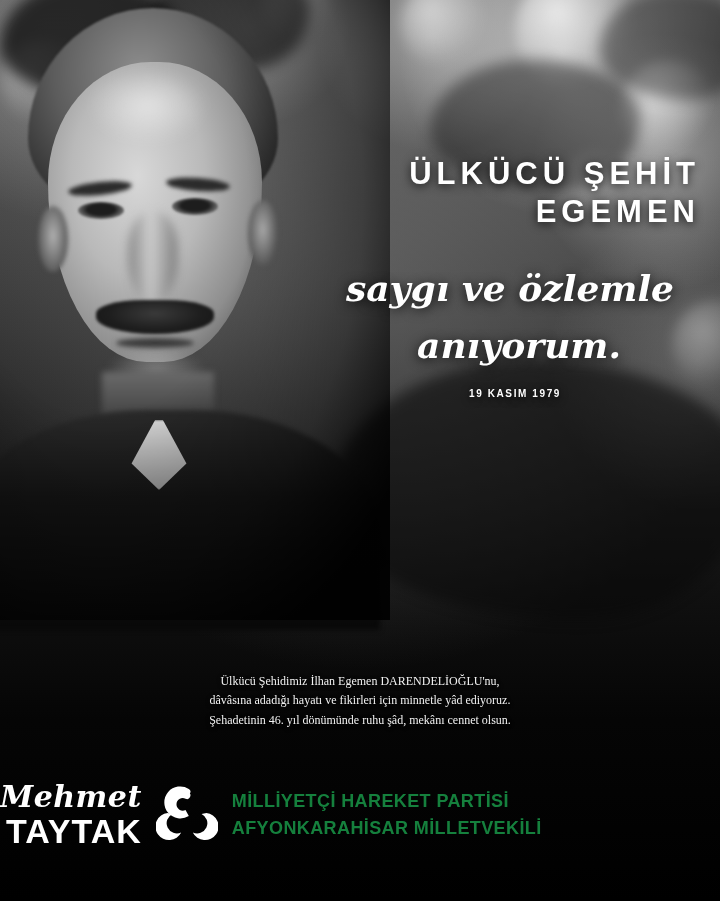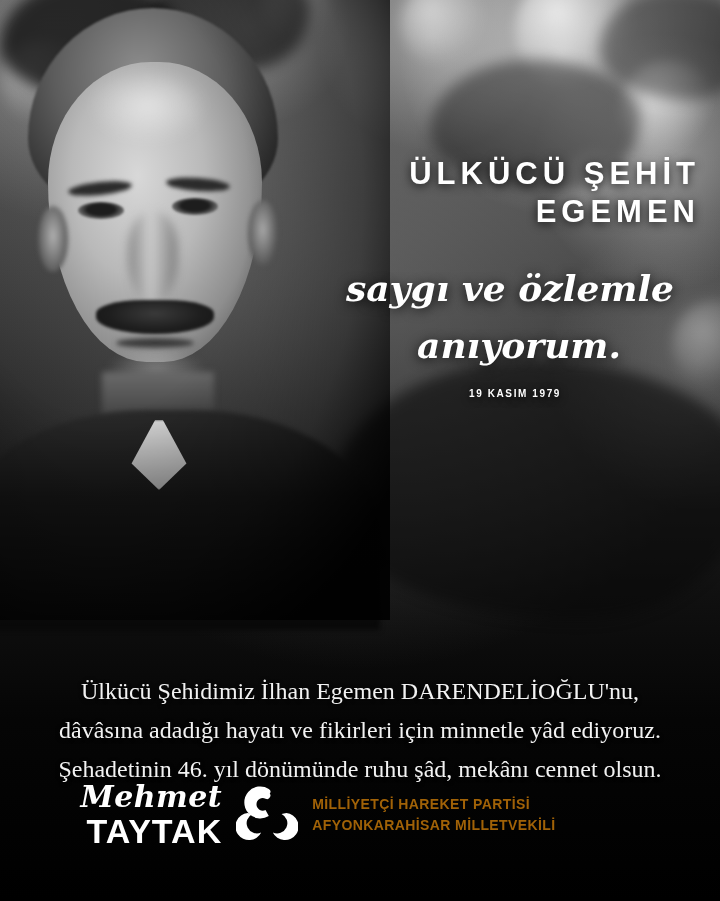--- a/index.html
+++ b/index.html
@@ -215,34 +215,33 @@
 
   
   .paragraph {
     position: absolute;
     left: 50px;
     top: 672px;
     width: 620px;
     text-align: center;
     color: #f2f2f2;
     font-family: "Liberation Serif", serif;
-    font-size: 24px;
+    font-size: 12px;
     line-height: 1.62;
     text-shadow: 0 1px 4px rgba(0,0,0,0.9);
   }
 
   
   .sigrow {
     position: absolute;
     left: 0;
     top: 782px;
     width: 636px;
     display: flex;
     align-items: center;
-    justify-content: center;
     gap: 14px;
   }
   .sig {
     color: #fff;
     text-align: right;
     line-height: 1;
   }
   .sig .first {
     font-family: "DejaVu Serif", serif;
     font-style: italic;
@@ -257,23 +256,23 @@
     font-size: 34px;
     display: block;
     letter-spacing: 1px;
   }
   .emblem {
     width: 62px;
     height: 62px;
     flex: 0 0 62px;
   }
   .orgtext {
-    color: #a16207;
-    font-weight: 700;
-    font-size: 14px;
+    color: #15803d;
+    font-weight: 700;
+    font-size: 18px;
     letter-spacing: 0.4px;
     line-height: 1.5;
   }
   .orgtext div { white-space: nowrap; }
 </style>
 </head>
 <body>
 
 <div class="poster">
 

